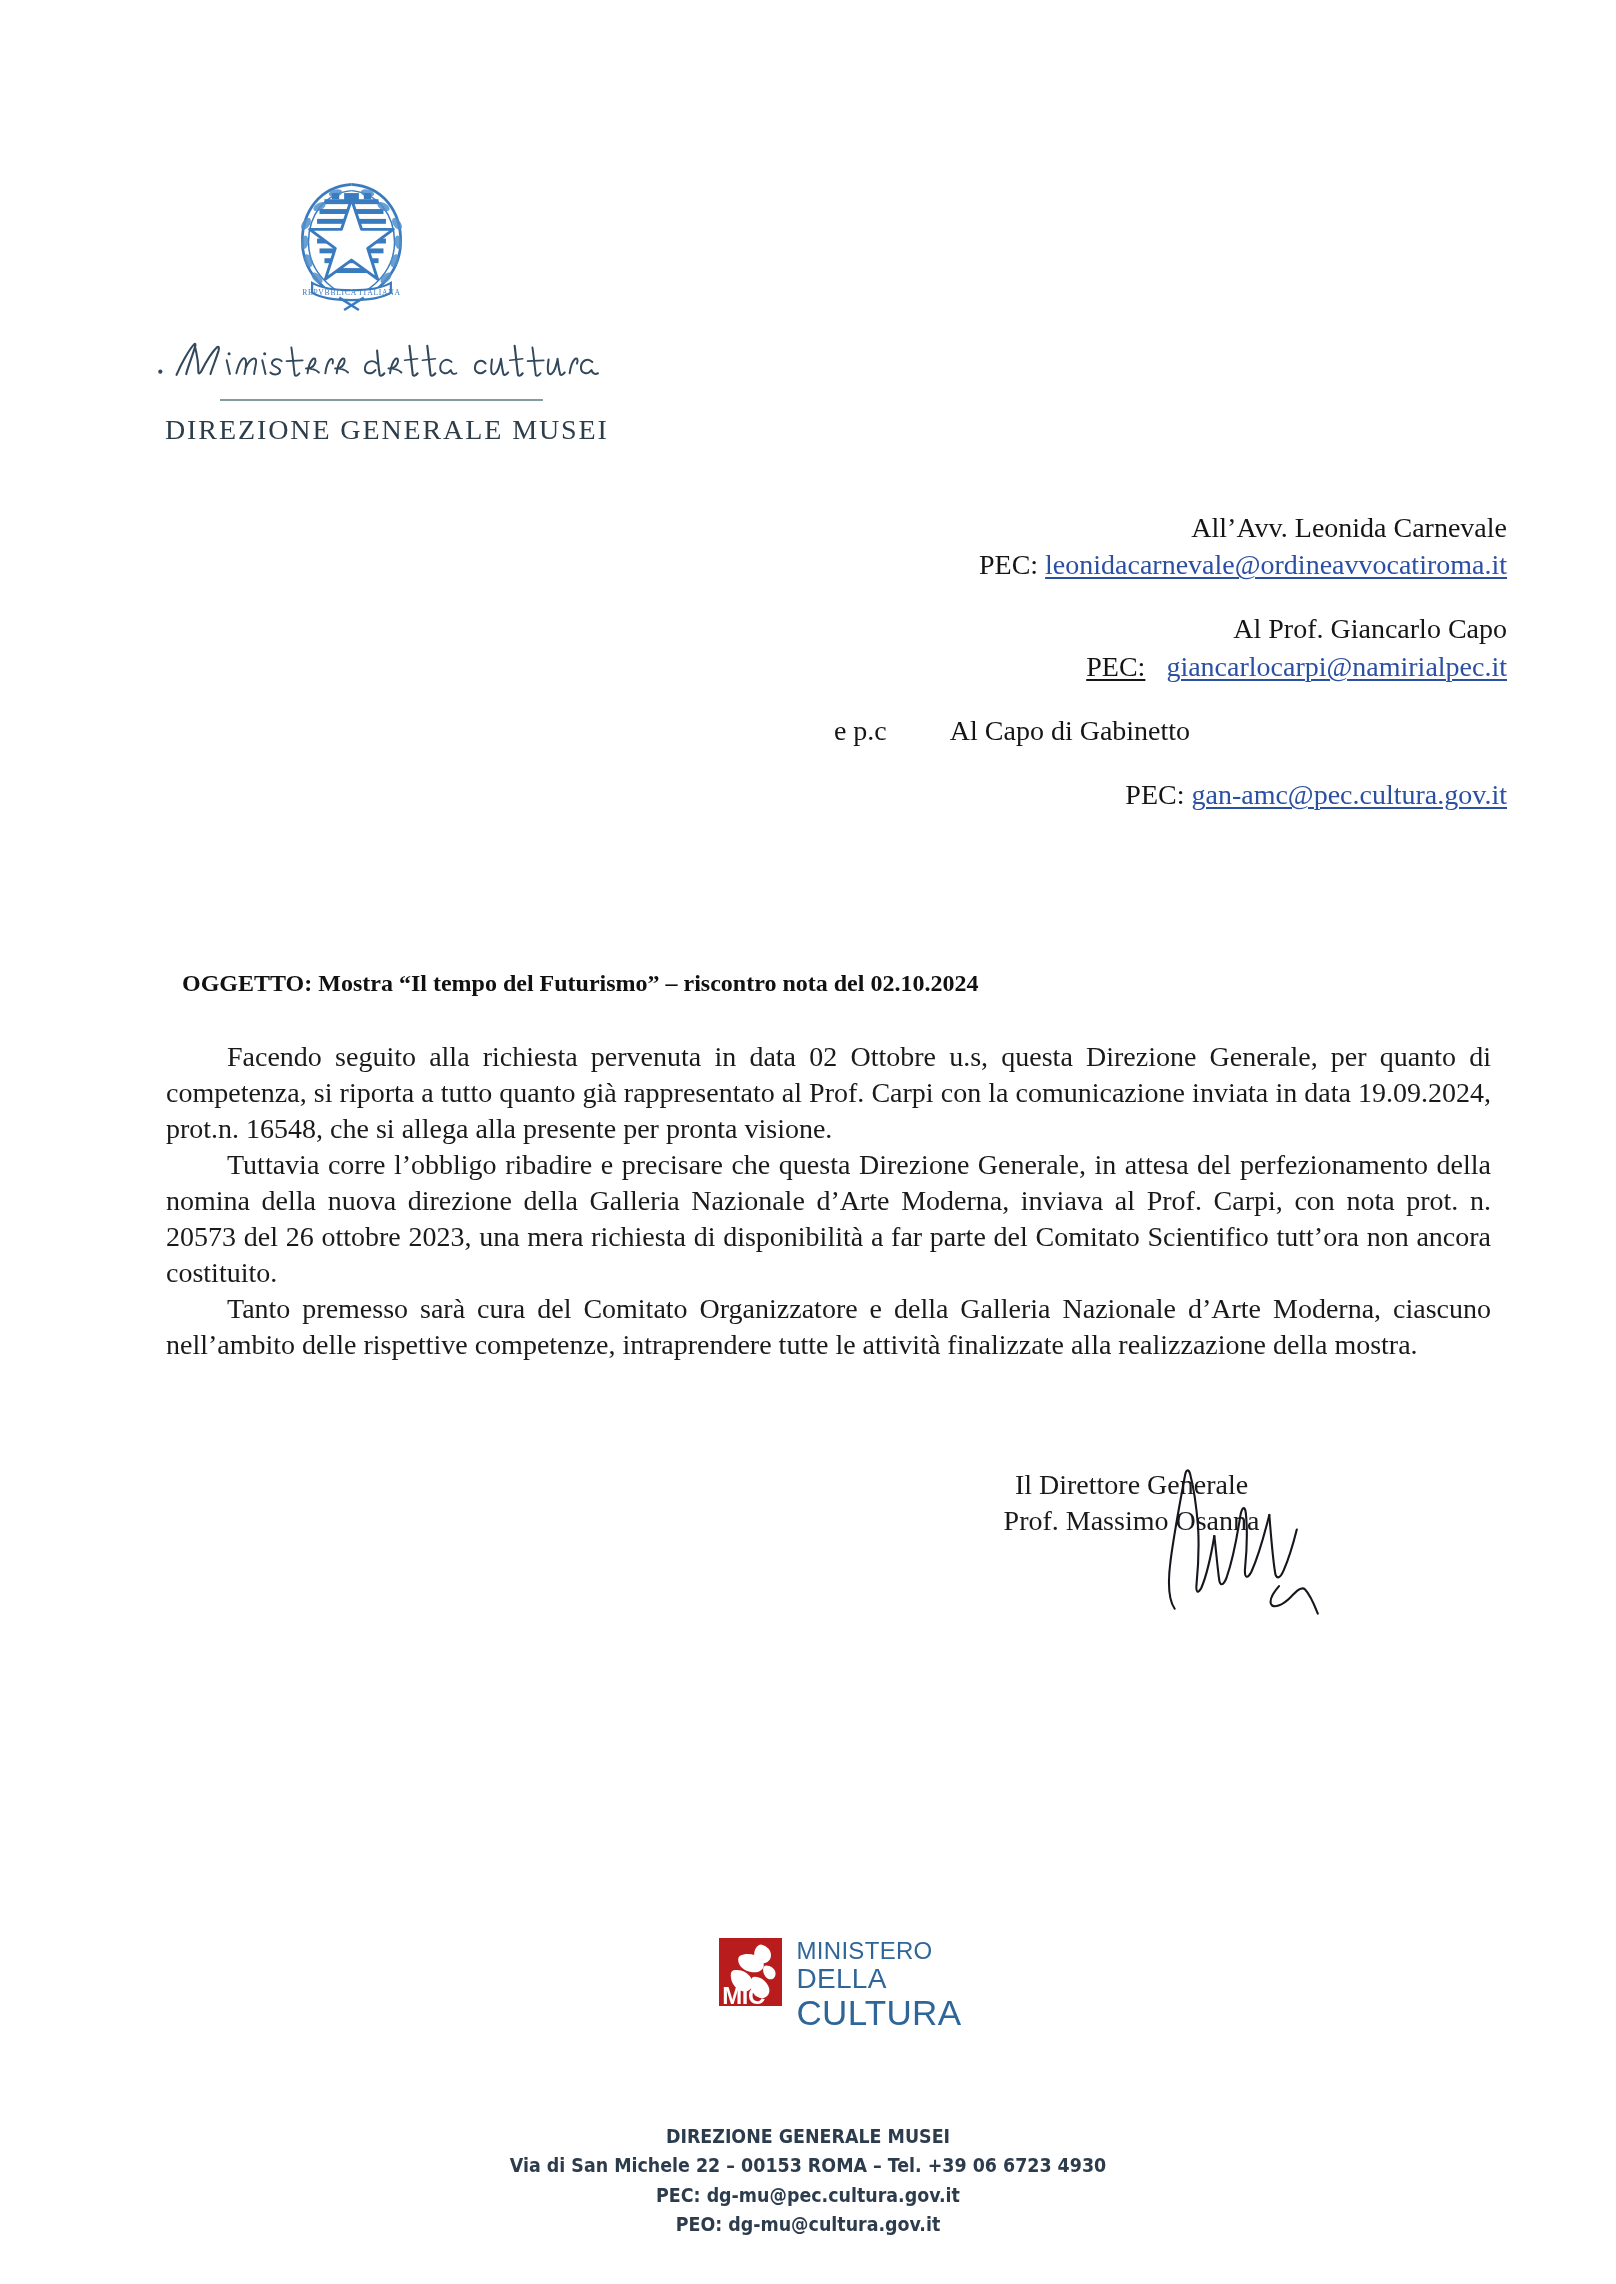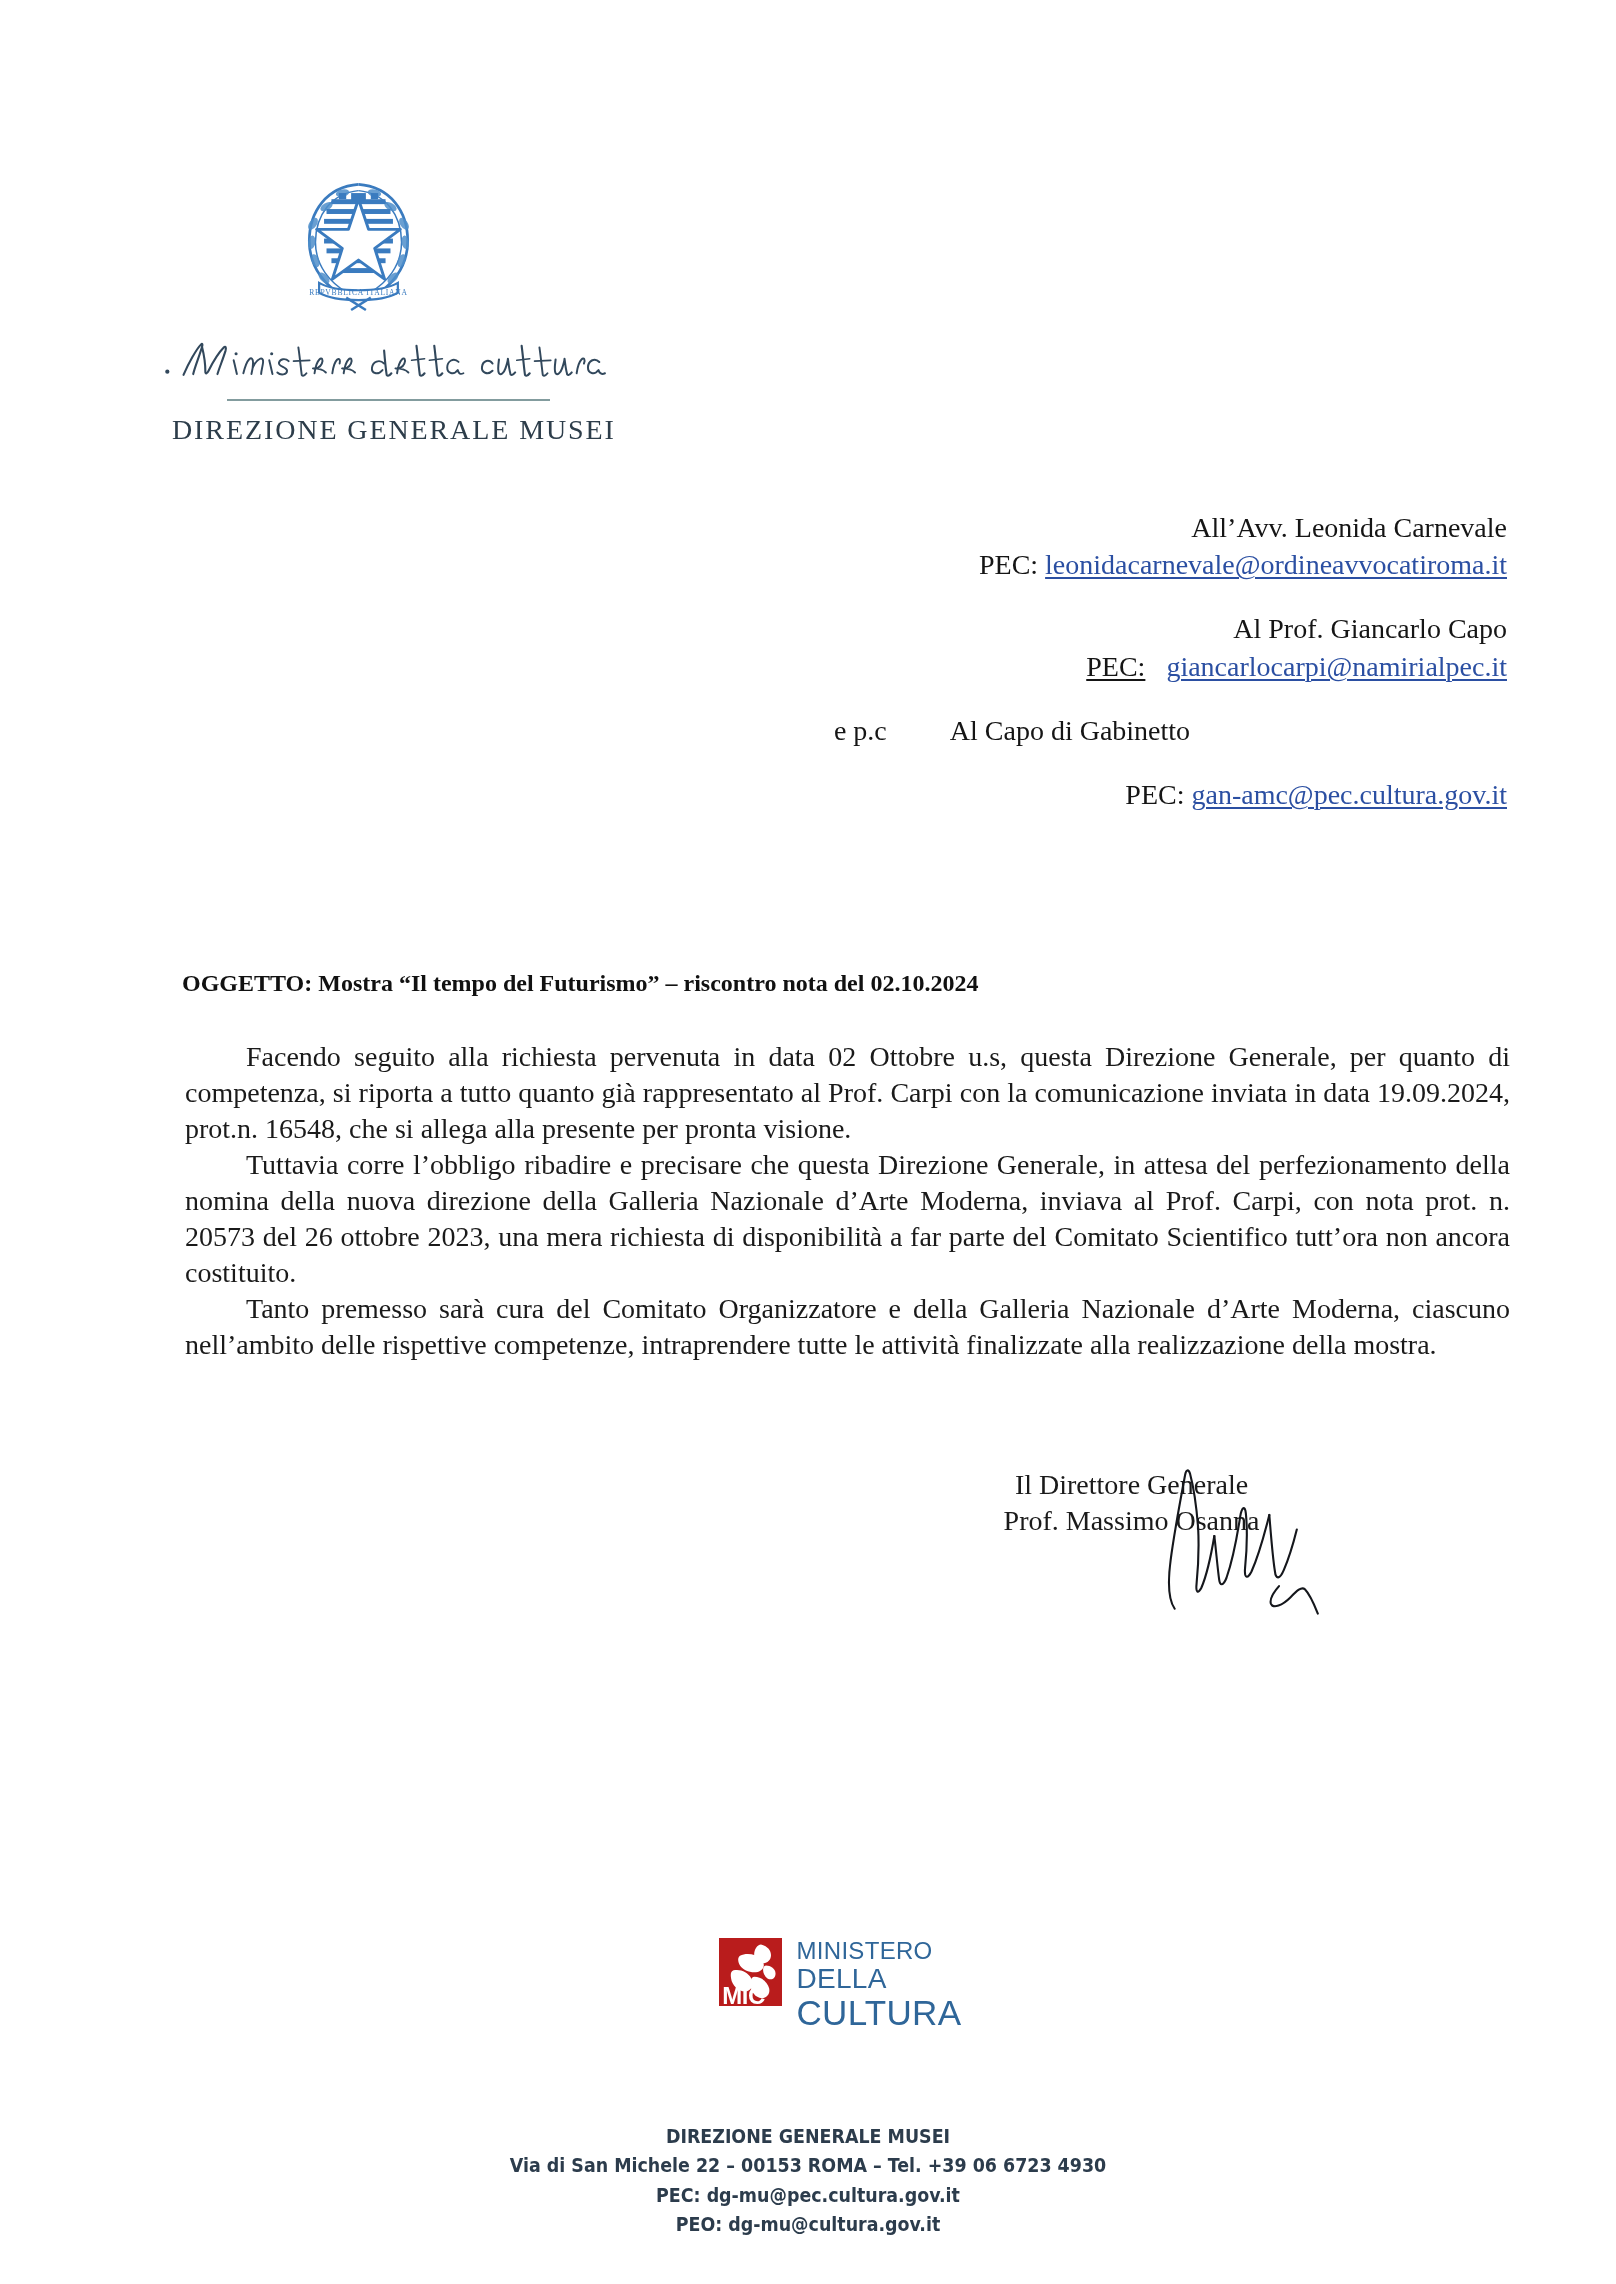--- a/index.html
+++ b/index.html
@@ -19,21 +19,21 @@
 
   .page {
     position: absolute;
     inset: 0;
     background: #ffffff;
   }
 
   
   .letterhead {
     position: absolute;
-    left: 172px;
+    left: 165px;
     top: 174px;
     width: 566px;
   }
 
   .emblem-wrap {
     width: 566px;
     display: flex;
     justify-content: center;
     margin-left: -97px;
   }
@@ -107,21 +107,21 @@
     top: 970px;
     font-size: 24px;
     font-weight: bold;
     white-space: nowrap;
     color: #111;
   }
 
   
   .body-text {
     position: absolute;
-    left: 185px;
+    left: 166px;
     top: 1039px;
     width: 1325px;
     font-size: 28px;
     line-height: 1.285;
     text-align: justify;
     text-justify: inter-word;
     color: #1a1a1a;
   }
   .body-text p {
     margin: 0;

